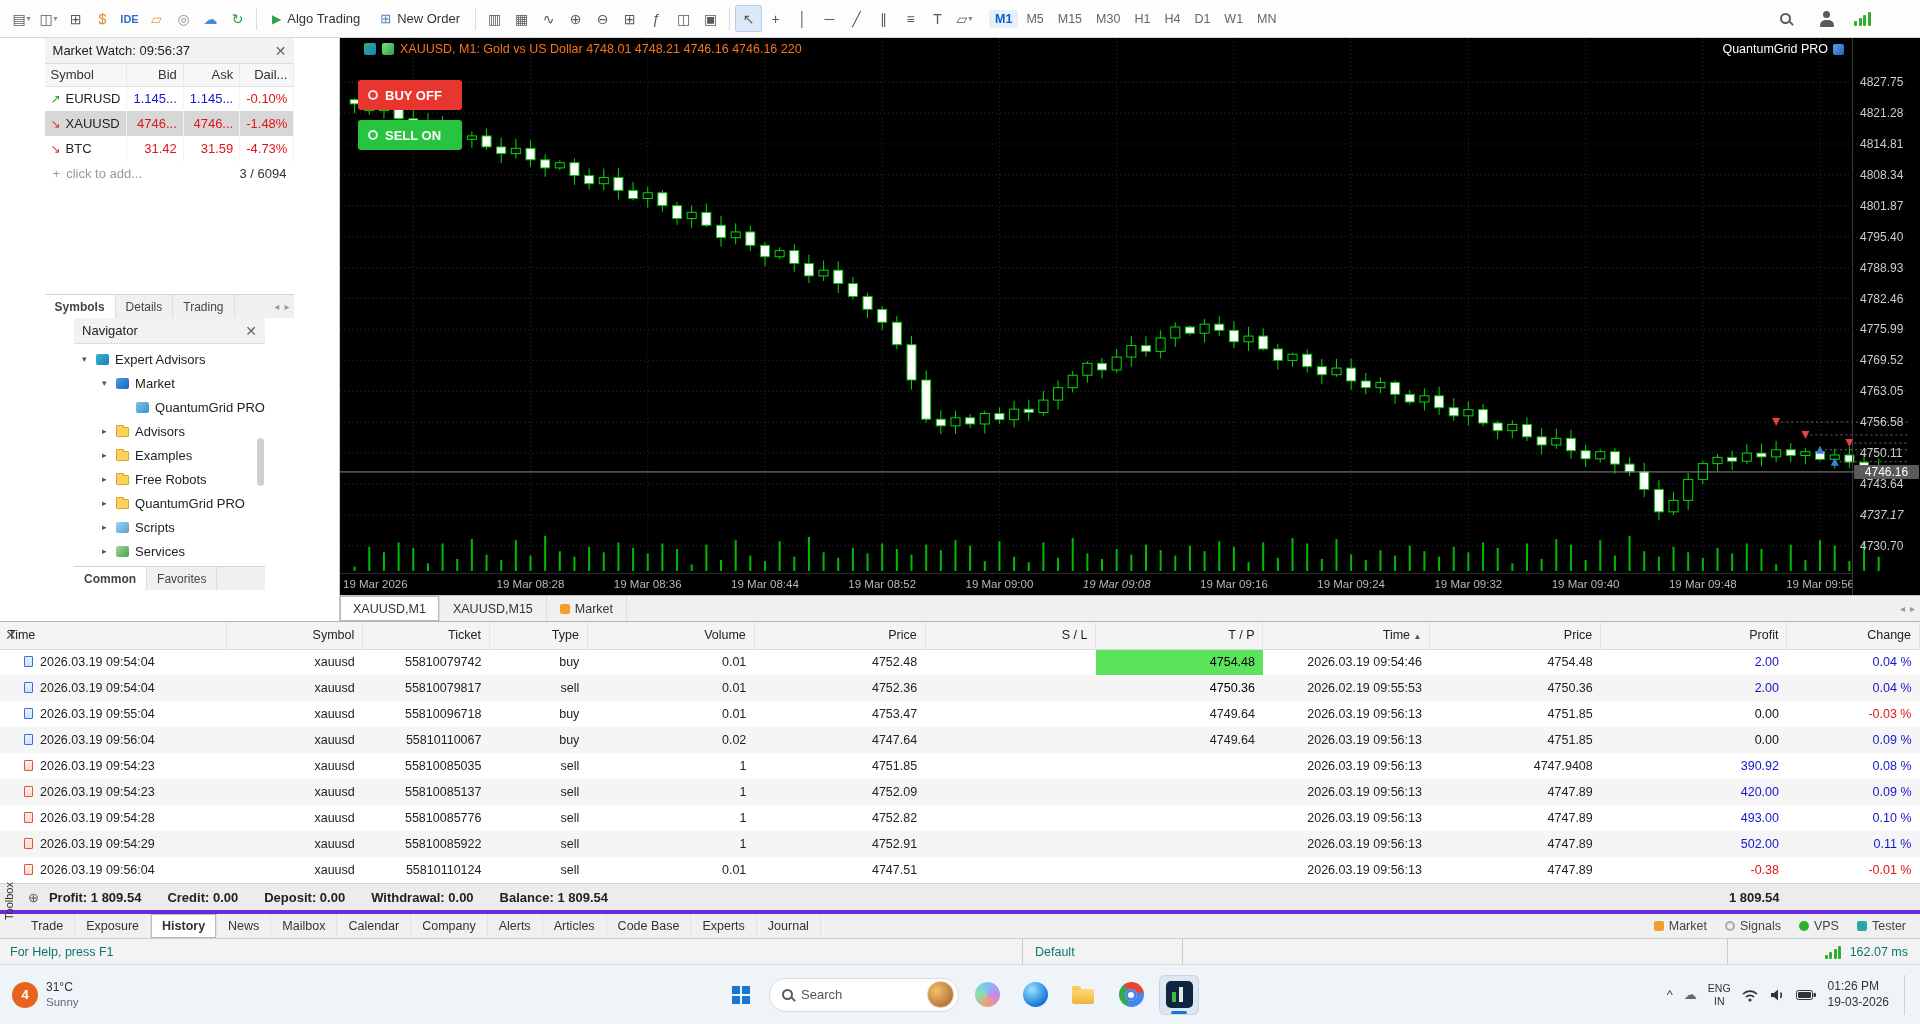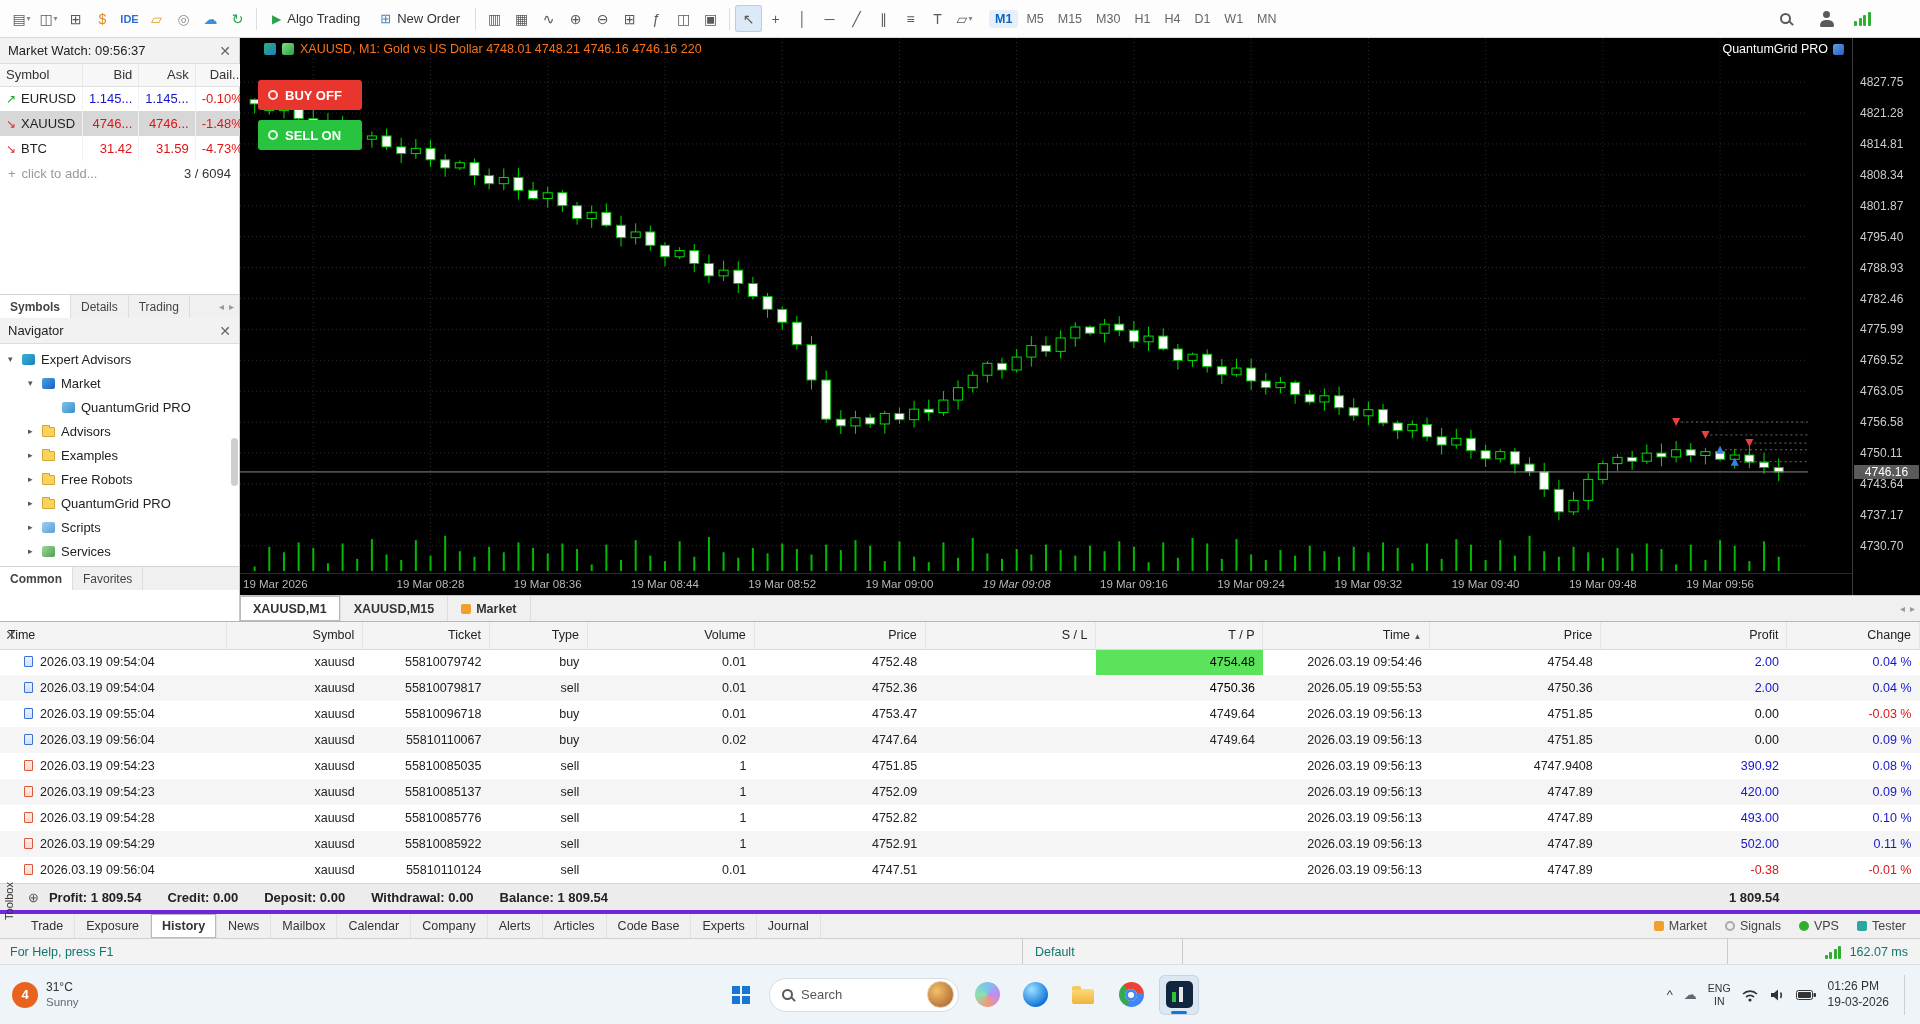--- a/index.html
+++ b/index.html
@@ -24,21 +24,21 @@
   .mag { width:11px; height:11px; border:2px solid #5a5a5a; border-radius:50%; position:relative; display:inline-block; }
   .mag::after { content:''; position:absolute; width:6px; height:2px; background:#5a5a5a; transform:rotate(45deg); right:-5px; bottom:-2px; }
   .user-ico { width:16px; height:16px; position:relative; display:inline-block; }
   .user-ico::before { content:''; position:absolute; top:0; left:4.5px; width:7px; height:7px; border-radius:50%; background:#5a5a5a; }
   .user-ico::after { content:''; position:absolute; bottom:0; left:1px; width:14px; height:7px; border-radius:7px 7px 2px 2px; background:#5a5a5a; }
   .sig { display:inline-flex; align-items:flex-end; height:14px; }
   .sig i { display:inline-block; width:3px; background:#2fae2f; margin-right:1.5px; border-radius:1px; }
 
   
   .main { flex:1; display:flex; min-height:0; }
-  .left { width:240px; flex:none; display:flex; flex-direction:column; border-right:1px solid #c8c8c8; background:#fff; }
+  .left { width:340px; flex:none; display:flex; flex-direction:column; border-right:1px solid #c8c8c8; background:#fff;align-items:center; }
   .panel-header { height:26px; background:#f2f2f2; border-bottom:1px solid #ddd; display:flex; align-items:center; padding:0 8px; color:#222; flex:none; }
   .panel-header .x { margin-left:auto; color:#666; font-size:14px; cursor:default; }
   .panel-tabs { height:24px; background:#f0f0f0; border-top:1px solid #d5d5d5; display:flex; align-items:stretch; font-size:12px; color:#444; flex:none; }
   .ptab { display:flex; align-items:center; padding:0 10px; border-right:1px solid #ddd; }
   .ptab.active { background:#fff; font-weight:bold; }
   .tab-arrows { margin-left:auto; display:flex; align-items:center; gap:5px; color:#999; font-size:10px; padding-right:5px; }
 
   .market-watch { height:280px; display:flex; flex-direction:column; flex:none; }
   .mw-table { width:100%; border-collapse:collapse; font-size:13px; }
   .mw-table th { height:22px; background:#f7f7f7; border-bottom:1px solid #e0e0e0; border-right:1px solid #e8e8e8; font-weight:normal; color:#333; text-align:left; padding:0 6px; }
@@ -87,21 +87,21 @@
   .trade-btn { position:absolute; left:18px; width:104px; height:30px; border:none; border-radius:3px; color:#fff; font-weight:bold; font-size:13px; font-family:inherit; display:flex; align-items:center; gap:7px; padding:0 10px; z-index:3; }
   .buy-btn { top:42px; background:#e8352e; }
   .sell-btn { top:82px; background:#28c440; }
   .tb-dot { width:10px; height:10px; border-radius:50%; border:2px solid rgba(255,255,255,.85); display:inline-block; flex:none; }
   #time-axis { height:22px; flex:none; position:relative; background:#000; border-top:1px solid #2a2a2a; overflow:hidden; }
   .tl { position:absolute; top:4px; width:100px; text-align:center; color:#b8b8b8; font-size:11.5px; white-space:nowrap; }
   .price-scale { width:68px; flex:none; position:relative; border-left:1px solid #3a3a3a; color:#cccccc; font-size:12px; overflow:hidden; }
   .pl { position:absolute; left:7px; height:14px; line-height:14px; }
   .pl.cur { left:1px; right:1px; background:#5a5a5a; color:#fff; text-align:center; border-radius:1px; z-index:2; }
   .chart-tabs { height:26px; flex:none; background:#f0f0f0; border-top:1px solid #c5c5c5; display:flex; align-items:stretch; font-size:12.5px; color:#333; }
-  .ctab { display:flex; align-items:center; gap:5px; padding:0 13px; border-right:1px solid #ddd;font-weight:bold; }
+  .ctab { display:flex; align-items:center; gap:5px; padding:0 13px; border-right:1px solid #ddd; }
   .ctab.active { background:#fff; box-shadow:inset 0 0 0 1px #b9b9b9; }
   .mtab-ico { width:10px; height:10px; border-radius:2px; background:#f0a02a; display:inline-block; }
 
   
   .history { height:288px; flex:none; border-top:1px solid #b5b5b5; display:flex; flex-direction:column; background:#fff; position:relative; }
   .h-table { width:100%; border-collapse:collapse; table-layout:fixed; font-size:12.5px; }
   .h-table th { height:27px; background:#f4f4f4; border-bottom:1px solid #d9d9d9; border-right:1px solid #e5e5e5; font-weight:normal; color:#222; padding:0 8px; white-space:nowrap; }
   .h-table td { height:26px; padding:0 8px; white-space:nowrap; overflow:hidden; }
   .h-table tr.alt td { background:#f5f5f5; }
   .al { text-align:left; } .ar { text-align:right; }
@@ -767,21 +767,21 @@
             <div class="pl" style="top: 160.808px;">4801.87</div>
             <div class="pl" style="top: 191.714px;">4795.40</div>
             <div class="pl" style="top: 222.62px;">4788.93</div>
             <div class="pl" style="top: 253.526px;">4782.46</div>
             <div class="pl" style="top: 284.432px;">4775.99</div>
             <div class="pl" style="top: 315.337px;">4769.52</div>
             <div class="pl" style="top: 346.243px;">4763.05</div>
             <div class="pl" style="top: 377.149px;">4756.58</div>
             <div class="pl" style="top: 408.055px;">4750.11</div>
             <div class="pl" style="top: 438.961px;">4743.64</div>
-            <div class="pl" style="top: 469.867px;">4737.17</div>
+            <div class="pl" style="top: 469.867px; font-style: italic;">4737.17</div>
             <div class="pl" style="top: 500.772px;">4730.70</div>
             <div class="pl cur" style="top: 426.923px;">4746.16</div>
           </div>
       </div>
       <div class="chart-tabs">
         <span style="display:flex" id="chart-tabs-list">
             <span class="ctab active">
               <span>XAUUSD,M1</span>
             </span>
             <span class="ctab">
@@ -850,21 +850,21 @@
           </tr>
           <tr class="alt">
             <td class="al tcell"><span class="doc blue"></span><span>2026.03.19 09:54:04</span></td>
             <td class="ar">xauusd</td>
             <td class="ar">55810079817</td>
             <td class="ar">sell</td>
             <td class="ar">0.01</td>
             <td class="ar">4752.36</td>
             <td class="ar"></td>
             <td class="ar hl">4750.36</td>
-            <td class="ar">2026.05.19 09:55:53</td>
+            <td class="ar">2026.02.19 09:55:53</td>
             <td class="ar">4750.36</td>
             <td class="ar c-blue">2.00</td>
             <td class="ar c-blue">0.04 %</td>
           </tr>
           <tr>
             <td class="al tcell"><span class="doc blue"></span><span>2026.03.19 09:55:04</span></td>
             <td class="ar">xauusd</td>
             <td class="ar">55810096718</td>
             <td class="ar">buy</td>
             <td class="ar">0.01</td>

